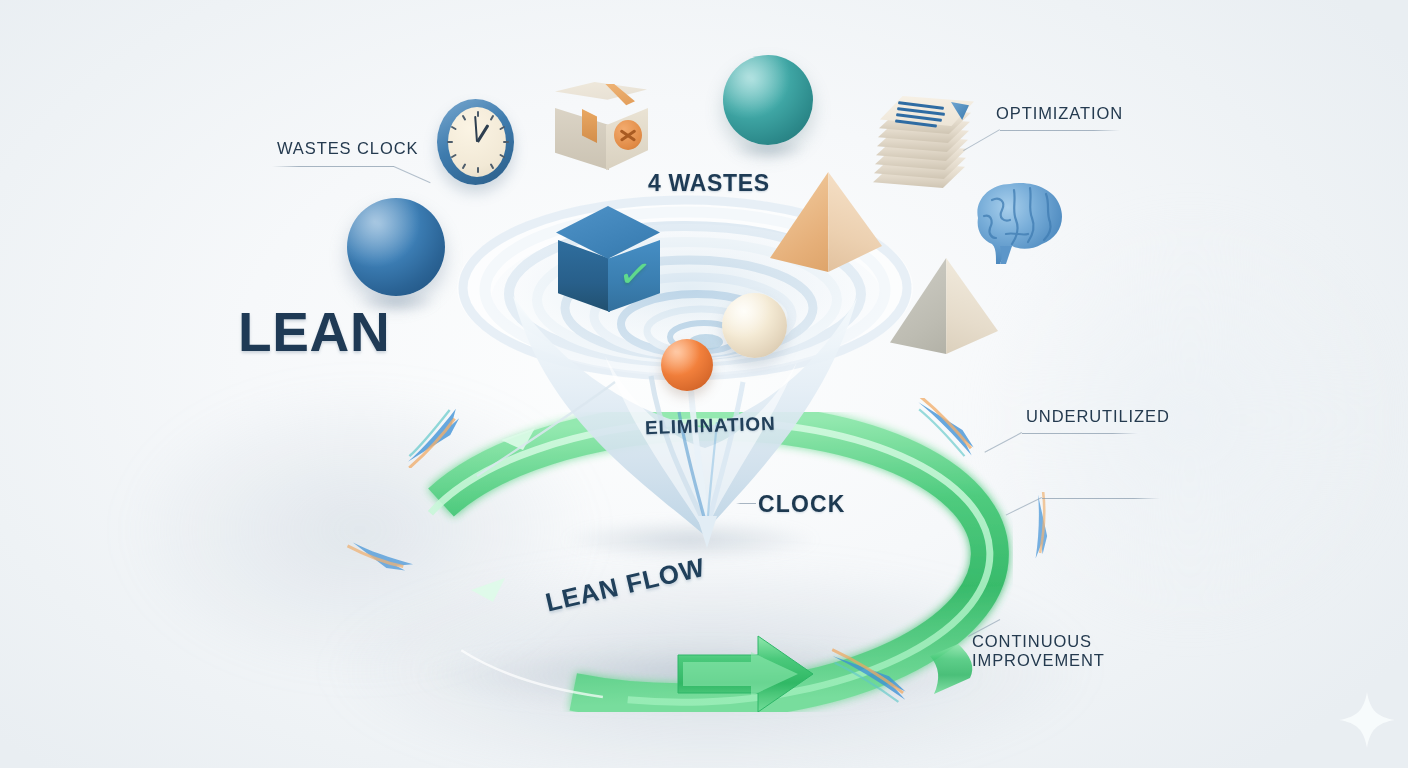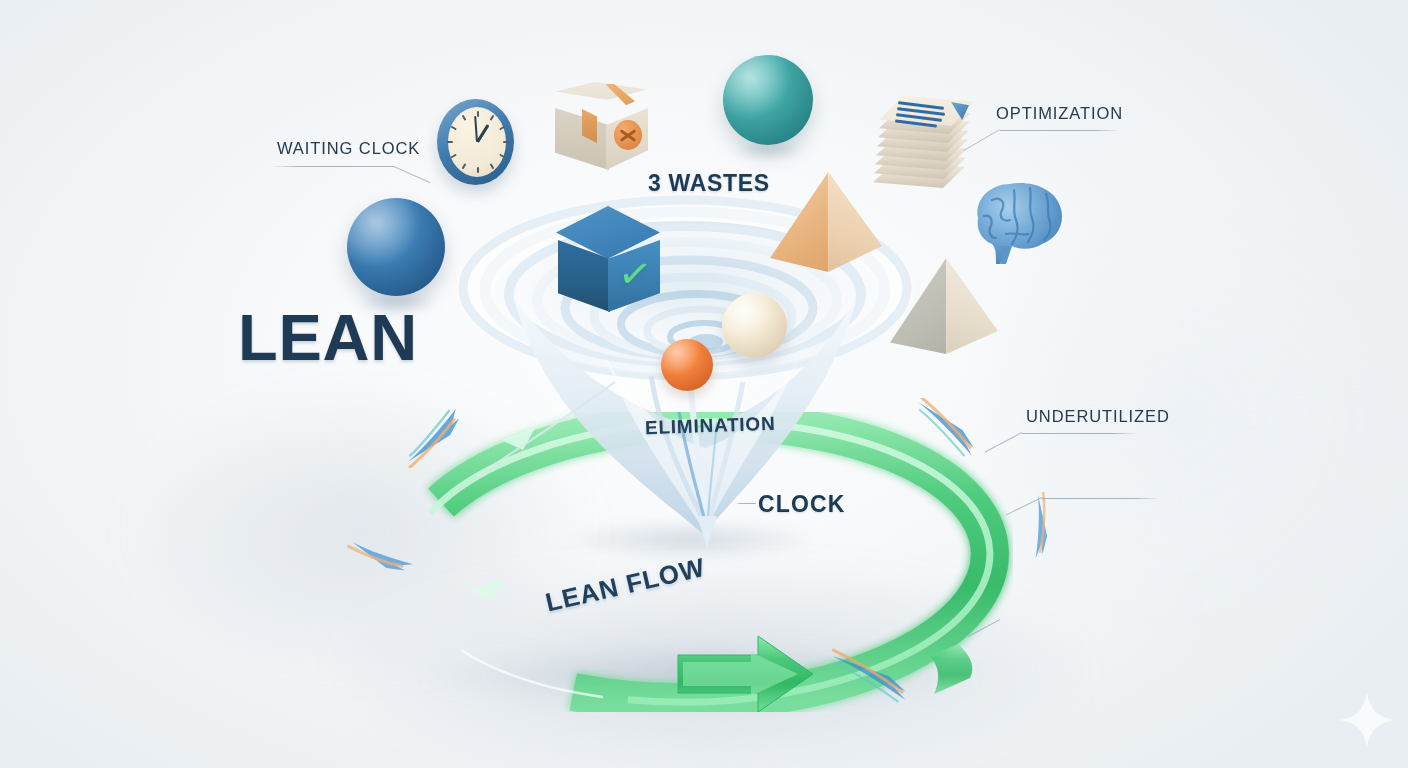--- a/index.html
+++ b/index.html
@@ -65,21 +65,21 @@
   .leader-diag {
     position: absolute;
     height: 1px;
     background: rgba(150,166,182,.7);
     transform-origin: 0 0;
     pointer-events: none;
   }
 
   #title-lean {
     left: 238px; top: 300px;
-    font-size: 65px;
+    font-size: 55px;
     font-weight: bold;
     letter-spacing: .012em;
     color: #1f3a55;
     text-shadow: 0 2px 3px rgba(120,140,160,.35);
   }
   #title-management {
     left: 240px; top: 350px;
     font-size: 32px;
     font-weight: bold;
     letter-spacing: .025em;
@@ -648,28 +648,30 @@
 
   <div class="leader leader-r" style="left:1042px; top:498px; width:118px;"></div>
   <div class="leader-diag" style="left:1042px; top:498px; width:40px; transform: rotate(154deg);"></div>
 
   <div class="leader-diag" style="left:968px; top:636px; width:36px; transform: rotate(-28deg);"></div>
 
   <div class="leader" style="left:736px; top:503px; width:20px;"></div>
 
   <div class="lbl" id="title-lean">LEAN</div>
 
-  <div class="lbl" id="lbl-8wastes">3 WASTES</div>
+  <div class="lbl" id="lbl-8wastes">4 WASTES</div>
   <div class="lbl" id="lbl-elimination">ELIMINATION</div>
   <div class="lbl" id="lbl-flow">CLOCK</div>
   <div class="lbl" id="lbl-leanflow">LEAN FLOW</div>
 
-  <div class="lbl lbl-callout" id="lbl-waiting">WAITING CLOCK</div>
+  <div class="lbl lbl-callout" id="lbl-waiting">WASTES CLOCK</div>
   <div class="lbl lbl-callout" id="lbl-under">OPTIMIZATION</div>
   <div class="lbl lbl-callout" id="lbl-prod">UNDERUTILIZED</div>
+  <div class="lbl lbl-callout" id="lbl-cont">CONTINUOUS
+IMPROVEMENT</div>
 
   <div id="sparkle">
     <svg width="60" height="60" viewBox="0 0 60 60">
       <path d="M30 2 C33 20, 40 27, 58 30 C40 33, 33 40, 30 58 C27 40, 20 33, 2 30 C20 27, 27 20, 30 2 Z" fill="#f8fbfc" opacity=".95"></path>
     </svg>
   </div>
 
 </div>
 
 </body></html>

